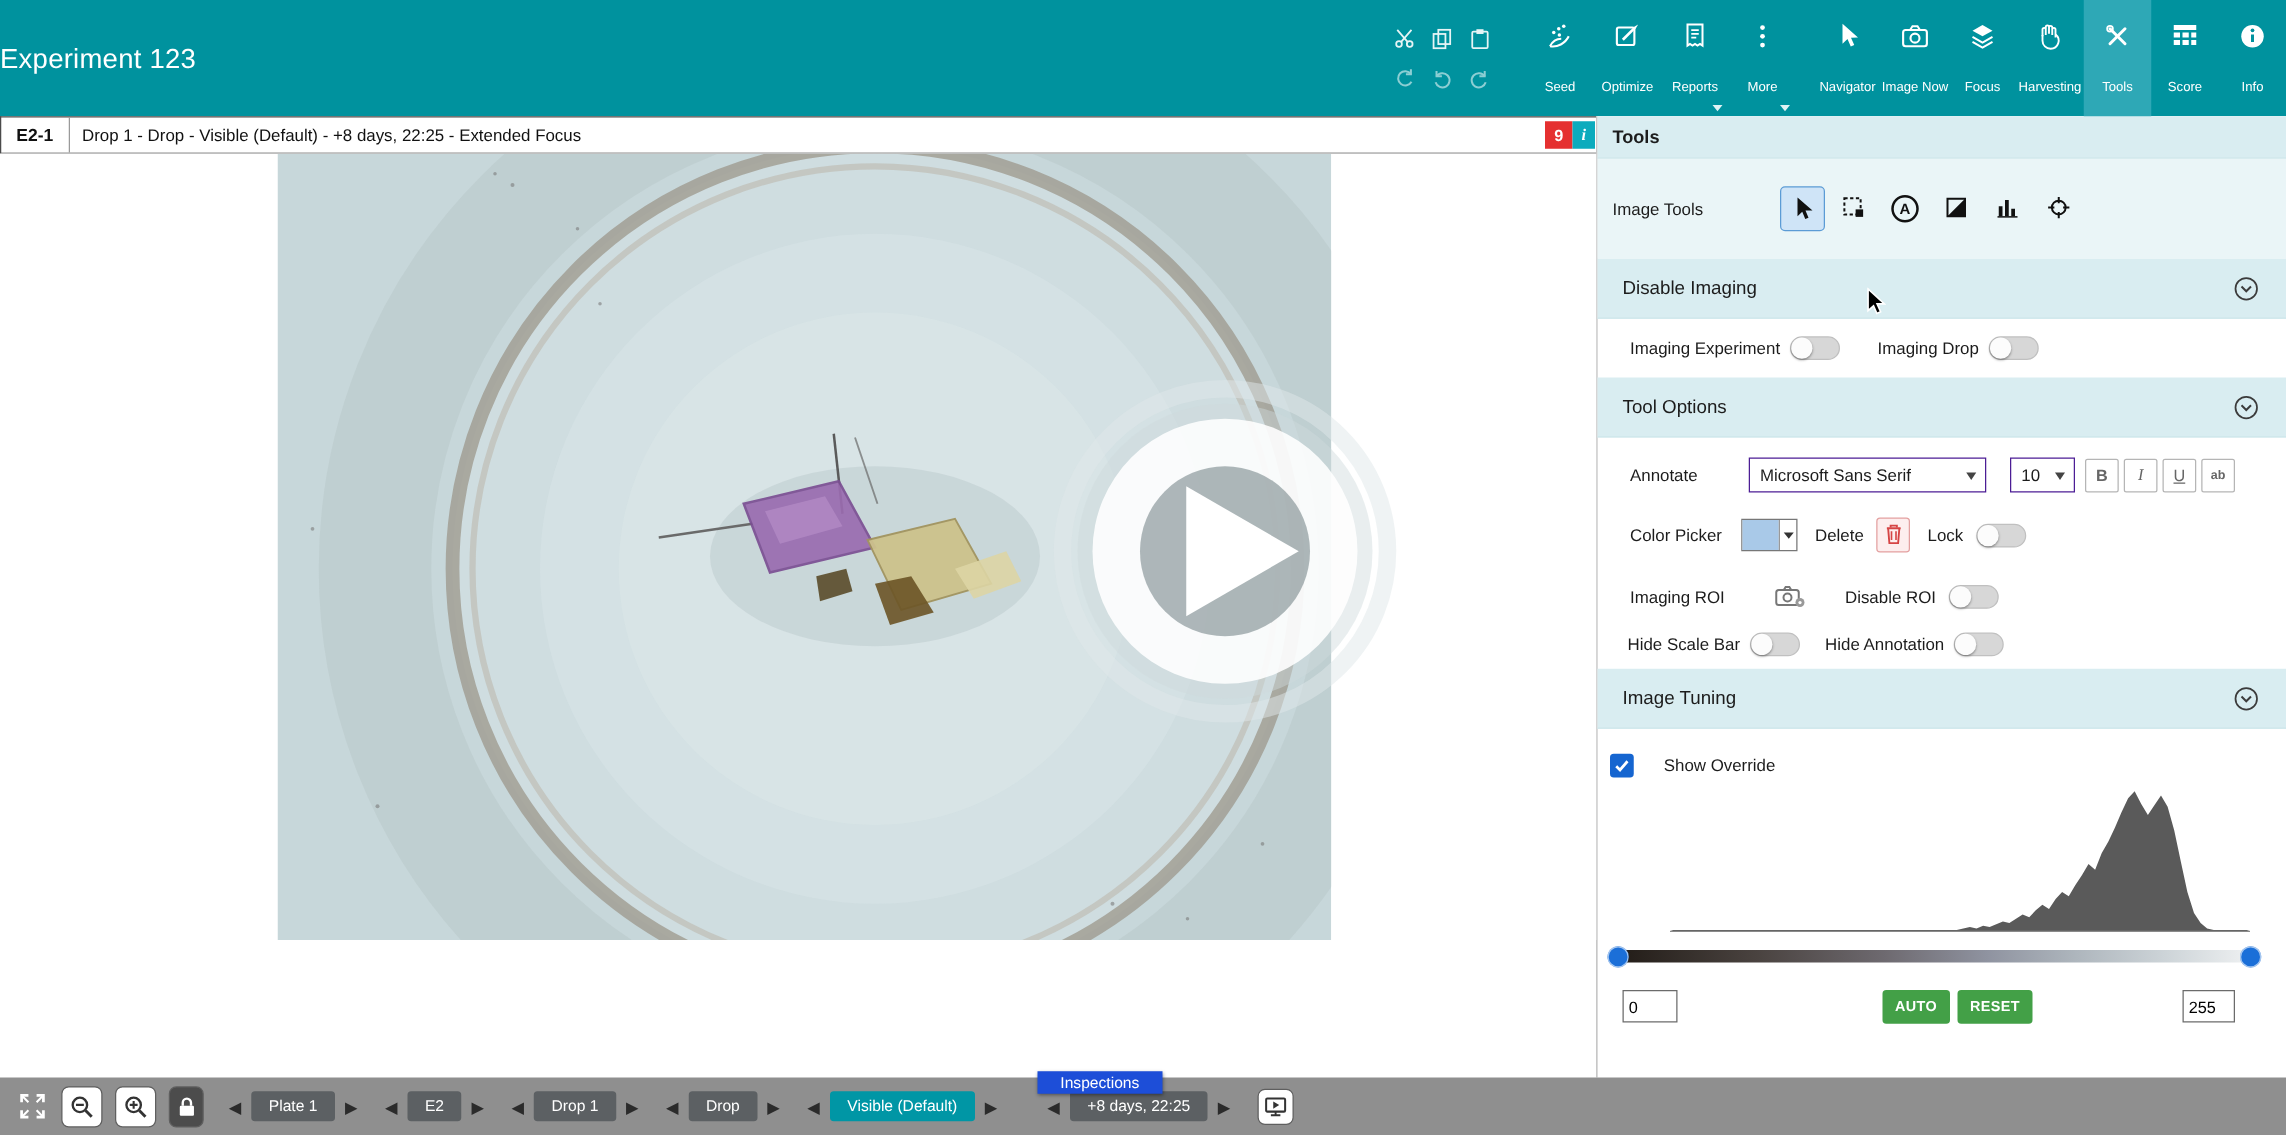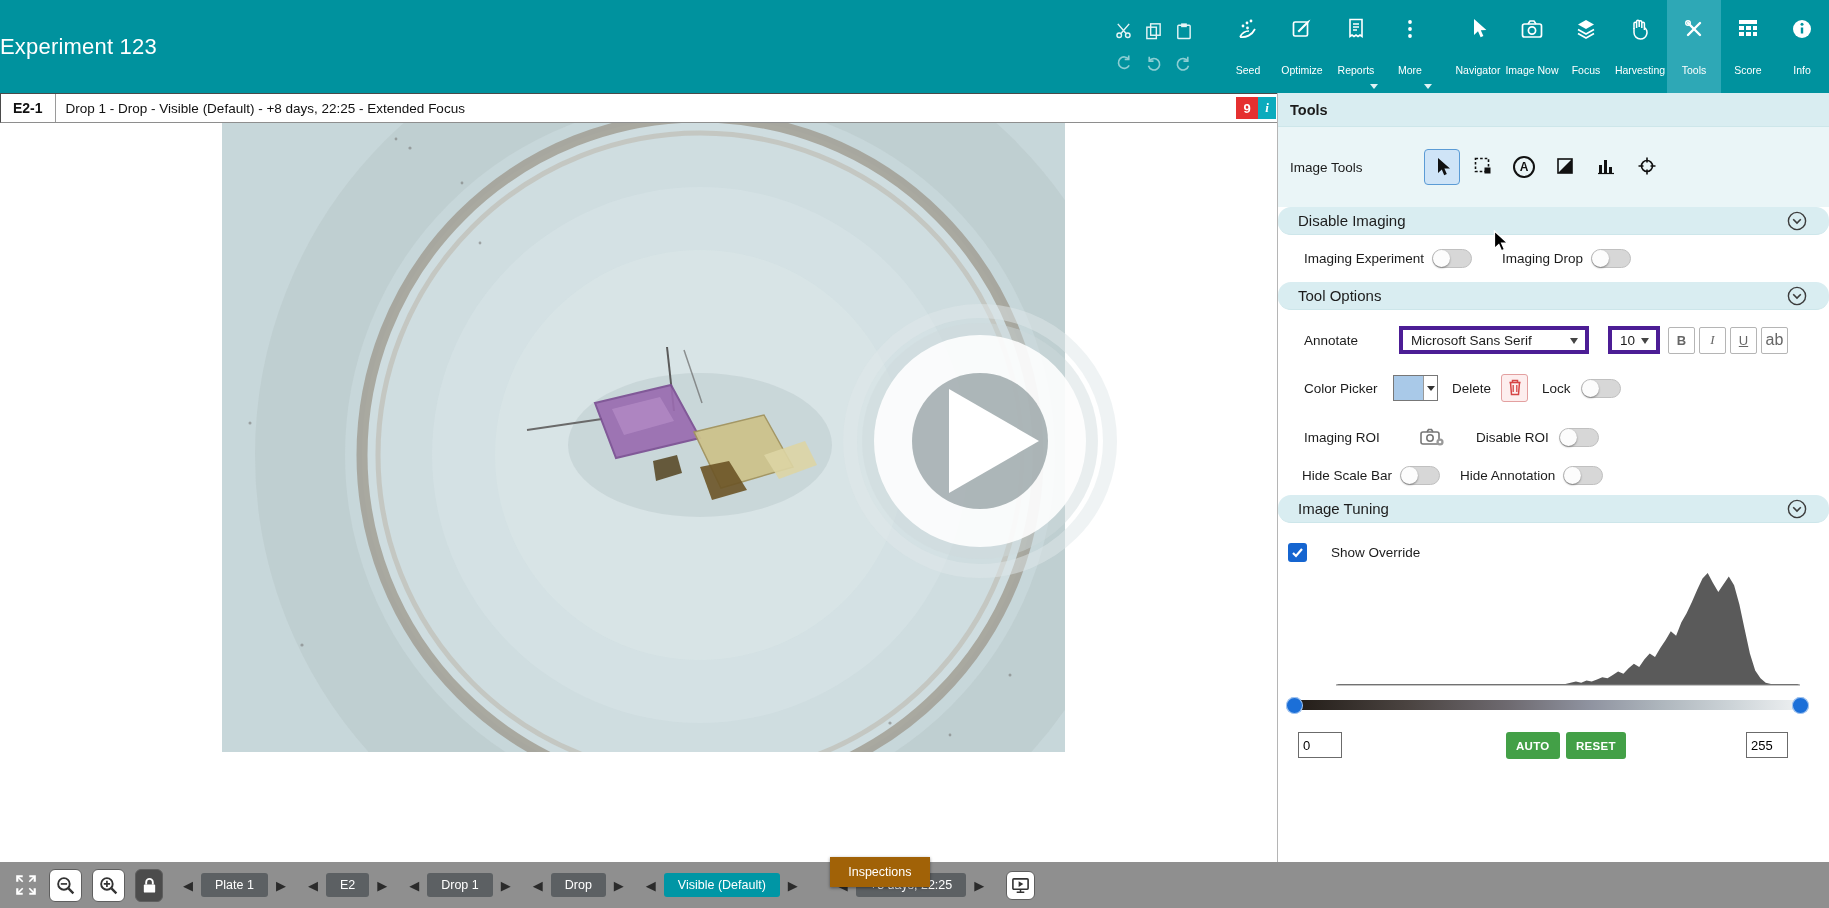--- a/index.html
+++ b/index.html
@@ -40,39 +40,39 @@
   .sb-hruler::after{content:"";position:absolute;left:0;right:0;top:4px;height:2px;background:#111;}
 
   
   .panel{width:552px;background:#fff;border-left:1px solid #b5b5b5;font-size:13.5px;color:#1c1c1c;}
   .panel-header{height:34px;background:var(--section-bg);display:flex;align-items:center;padding-left:12px;font-weight:bold;font-size:14.5px;border-bottom:1px solid #cde6ea;}
   .imgtools-row{height:80px;background:var(--tools-row-bg);display:flex;align-items:center;padding-left:12px;}
   .imgtools-label{width:134px;}
   .tool-btn{width:36px;height:36px;display:flex;align-items:center;justify-content:center;border:1px solid rgba(0,0,0,0);border-radius:4px;margin-right:5px;background:none;cursor:pointer;}
   .tool-btn.selected{background:#cfe4f7;border-color:#5b9bd5;}
   .a-circle{width:22px;height:22px;border:2px solid #111;border-radius:50%;display:flex;align-items:center;justify-content:center;font-weight:bold;font-size:12px;color:#111;}
-  .sec-header{height:28px;background:var(--section-bg);display:flex;align-items:center;justify-content:space-between;padding:0 22px 0 20px;font-size:15px;border-bottom:1px solid #cde6ea;cursor:pointer;border-radius:13px;}
+  .sec-header{height:48px;background:var(--section-bg);display:flex;align-items:center;justify-content:space-between;padding:0 22px 0 20px;font-size:15px;border-bottom:1px solid #cde6ea;cursor:pointer;}
   .chev{line-height:0;}
   .row{display:flex;align-items:center;}
   .row-toggles{padding:14px 0 14px 26px;}
   .row-annotate{padding:16px 0 8px 26px;}
   .row-color{padding:12px 0 10px 26px;align-items:center;}
   .row-roi{padding:12px 0 10px 26px;}
   .row-hide{padding:6px 0 10px 24px;}
   .row-override{padding:20px 0 6px 10px;}
   .lab{white-space:nowrap;}
   .toggle{position:relative;width:40px;height:19px;border-radius:10px;background:#d7d7d7;border:1px solid #c0c0c0;cursor:pointer;flex:none;}
   .toggle .knob{position:absolute;left:0;top:0;width:17px;height:17px;border-radius:50%;background:#fcfcfc;box-shadow:0 1px 2px rgba(0,0,0,.4);}
-  .fselect{position:relative;height:28px;border:4px solid #4c1d95;background:#fff;display:flex;align-items:center;padding:0 24px 0 8px;font-size:13.5px;cursor:pointer;white-space:nowrap;overflow:hidden;}
+  .fselect{position:relative;height:28px;border:1px solid #4c1d95;background:#fff;display:flex;align-items:center;padding:0 24px 0 8px;font-size:13.5px;cursor:pointer;white-space:nowrap;overflow:hidden;}
   .fselect::after{content:"";position:absolute;right:7px;top:50%;margin-top:-2px;border-left:4.5px solid transparent;border-right:4.5px solid transparent;border-top:6px solid #444;}
   .style-btn{width:27px;height:27px;border:1px solid #b5b5b5;border-radius:2px;background:#fff;color:#666;font-size:13px;margin-left:4px;cursor:pointer;font-family:"Liberation Sans",sans-serif;}
   .style-btn.b{font-weight:bold;}
   .style-btn.i{font-style:italic;font-family:"Liberation Serif",serif;}
   .style-btn.u{text-decoration:underline;}
-  .style-btn.ab{font-size:16px;}
+  .style-btn.ab{font-size:10px;font-weight:bold;}
   .swatch-btn{display:flex;height:26px;border:1px solid #777;cursor:pointer;background:#fff;}
   .swatch{width:29px;height:100%;}
   .swatch-arrow{width:14px;display:flex;align-items:center;justify-content:center;border-left:1px solid #999;}
   .swatch-arrow::after{content:"";border-left:4px solid transparent;border-right:4px solid transparent;border-top:5px solid #333;}
   .trash-btn{width:27px;height:28px;border:1px solid #e3a0a0;background:#fdeeee;border-radius:3px;display:flex;align-items:center;justify-content:center;cursor:pointer;}
   .roi-btn{width:32px;height:26px;background:none;border:none;cursor:pointer;line-height:0;}
   .checkbox{width:19px;height:19px;background:#1565d0;border-radius:3px;display:flex;align-items:center;justify-content:center;cursor:pointer;flex:none;}
   .checkbox svg{display:none;}
   .checkbox.on svg{display:block;}
   .hist-wrap{margin-left:58px;width:464px;height:118px;}
@@ -92,21 +92,21 @@
   
   .bottombar{height:46px;background:#8f8f8f;display:flex;align-items:center;padding:0 12px;gap:10px;position:relative;}
   .expand-btn{background:none;border:none;width:27px;cursor:pointer;line-height:0;flex:none;}
   .icon-btn{width:33px;height:33px;background:#fff;border:1px solid #5f5f5f;border-radius:6px;display:flex;align-items:center;justify-content:center;cursor:pointer;flex:none;line-height:0;}
   .icon-btn.dark{background:#4c4c4c;width:28px;}
   .nav-group{display:flex;align-items:center;gap:6px;margin-left:8px;}
   .nav-group.last{margin-left:26px;position:relative;}
   .nav-arrow{background:none;border:none;font-size:13px;color:#2b2b2b;cursor:pointer;padding:0 2px;}
   .nav-pill{background:#5c6063;color:#fff;font-size:12.5px;padding:5px 14px;border-radius:3px;white-space:nowrap;cursor:pointer;border:none;}
   .nav-pill.selected{background:var(--nav-selected);}
-  .tooltip{position:absolute;left:-6px;top:-16px;width:100px;height:30px;background:#a16207;color:#fff;font-size:12.5px;display:flex;align-items:center;justify-content:center;z-index:6;box-shadow:0 1px 3px rgba(0,0,0,.45);}
+  .tooltip{position:absolute;left:-6px;top:-16px;width:100px;height:18px;background:#1d4ed8;color:#fff;font-size:12.5px;display:flex;align-items:center;justify-content:center;z-index:6;box-shadow:0 1px 3px rgba(0,0,0,.45);}
   .mouse-cursor{position:absolute;left:1493px;top:230px;z-index:9;}
 </style>
 </head>
 <body>
 
 <div class="app">
 
   <header class="topbar">
     <div class="tb-title">Experiment 123</div>
 

